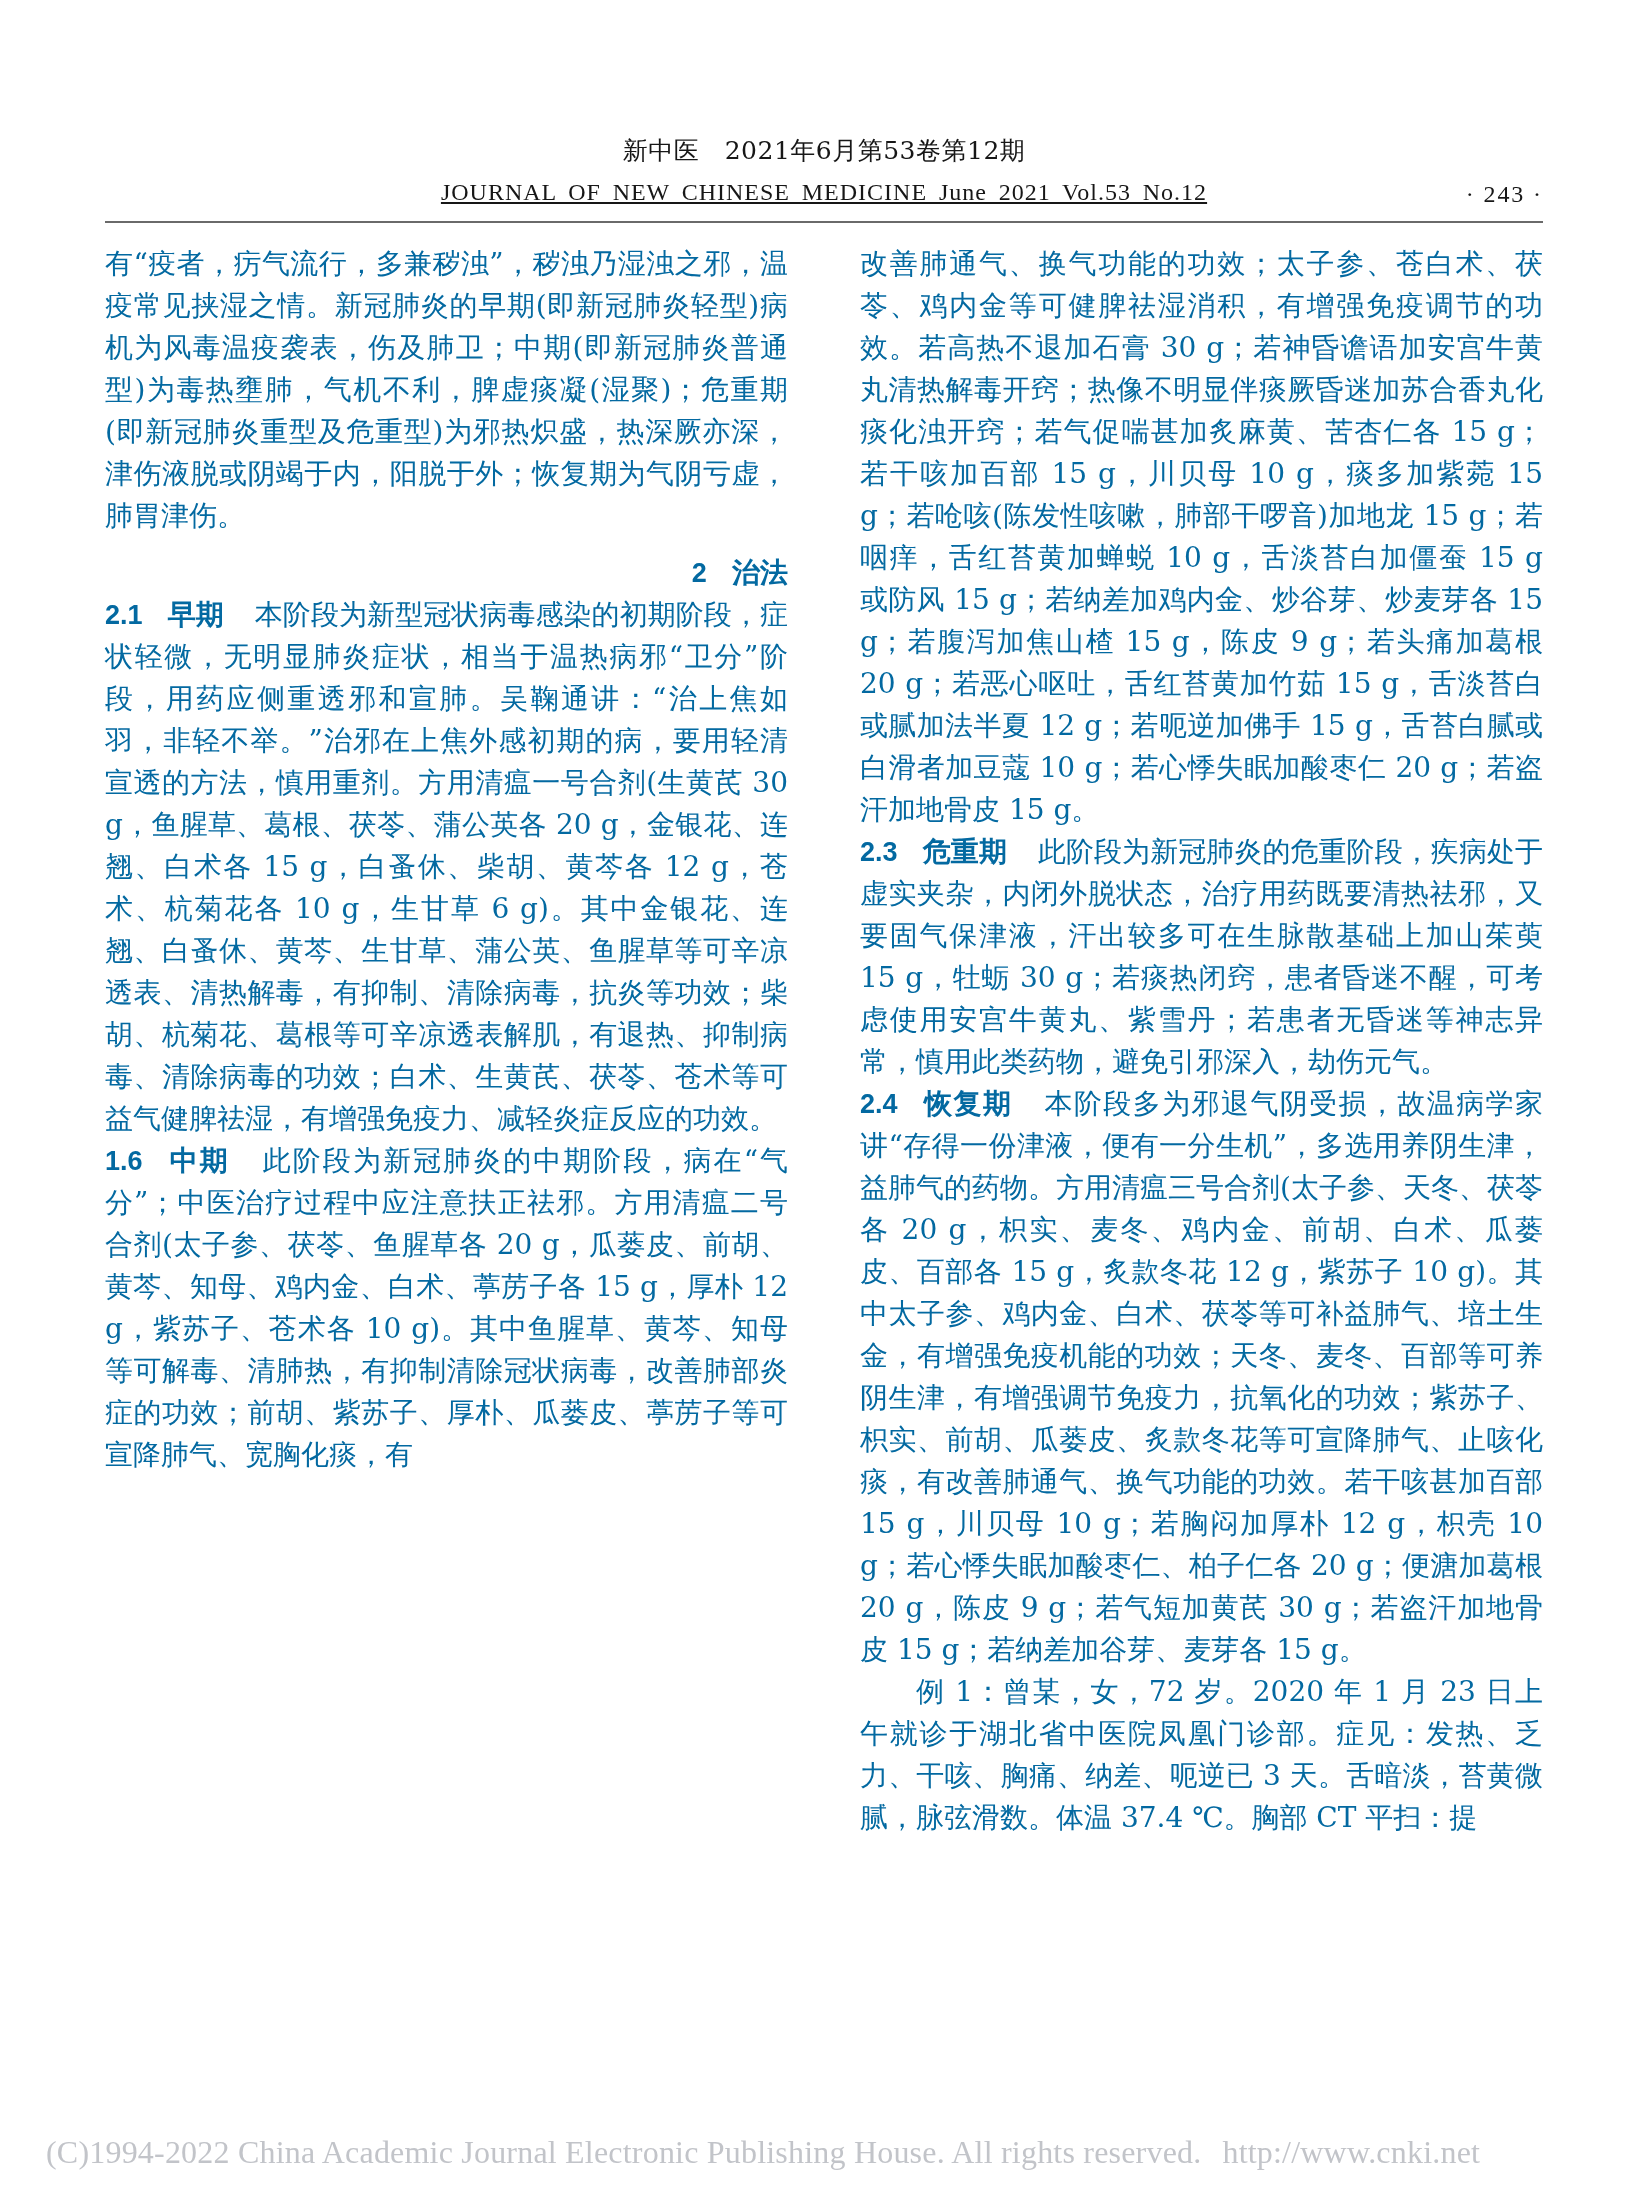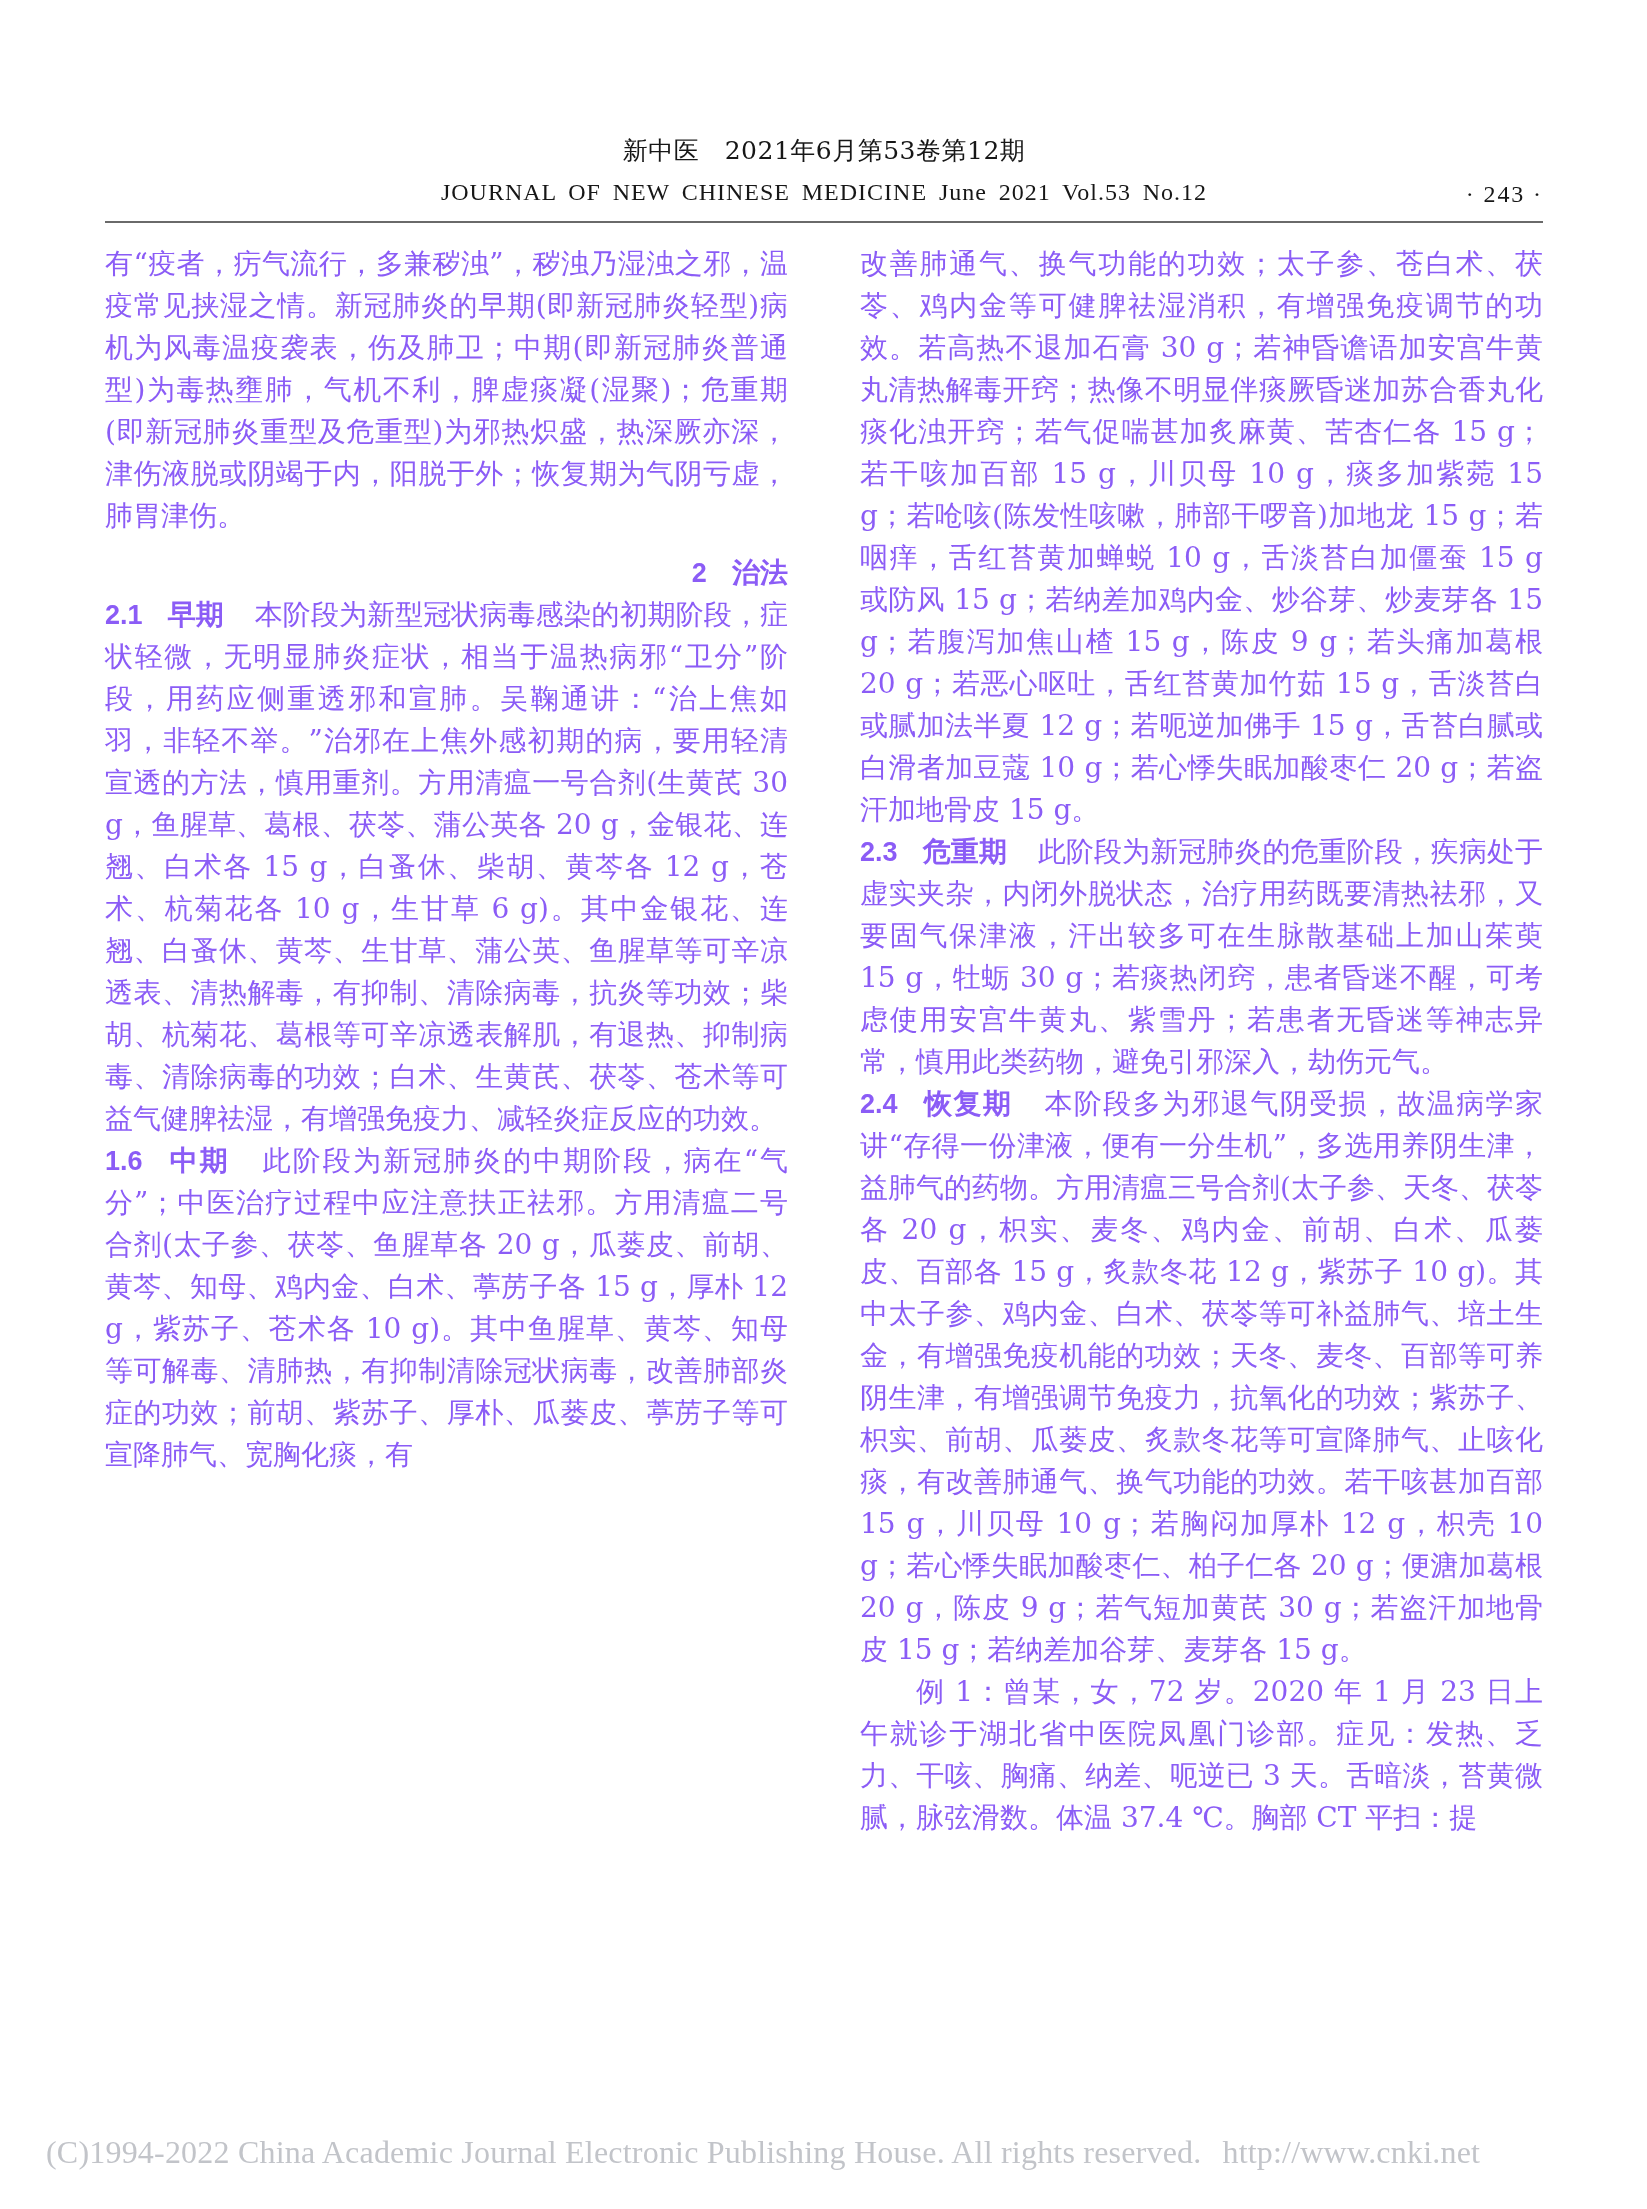--- a/index.html
+++ b/index.html
@@ -44,20 +44,21 @@
     margin-top: 11.4px;
     height: 34px;
   }
   .rh-line2 {
     text-align: center;
     font-size: 24px;
     letter-spacing: 1px;
     word-spacing: 4.8px;
     font-family: "Liberation Serif", serif;
     color: #171717;
+    text-decoration: underline;
   }
   .rh-page {
     position: absolute;
     right: 0;
     top: 1.9px;
     font-size: 24px;
     letter-spacing: 1.9px;
     font-family: "Liberation Serif", serif;
     color: #171717;
   }
@@ -84,21 +85,21 @@
   }
 
   p {
     margin: 0;
     font-size: 28px;
     line-height: 42px;
     text-align: justify;
     text-justify: inter-ideograph;
     letter-spacing: 0px;
     font-family: "DejaVu Serif", "Liberation Serif", serif;
-    color: #8b5cf6;
+    color: #0369a1;
   }
   p.indent {
     text-indent: 2em;
   }
   p.heading {
     font-weight: bold;
     text-align: right;
     margin-top: 15px;
   }
   .hnum {

